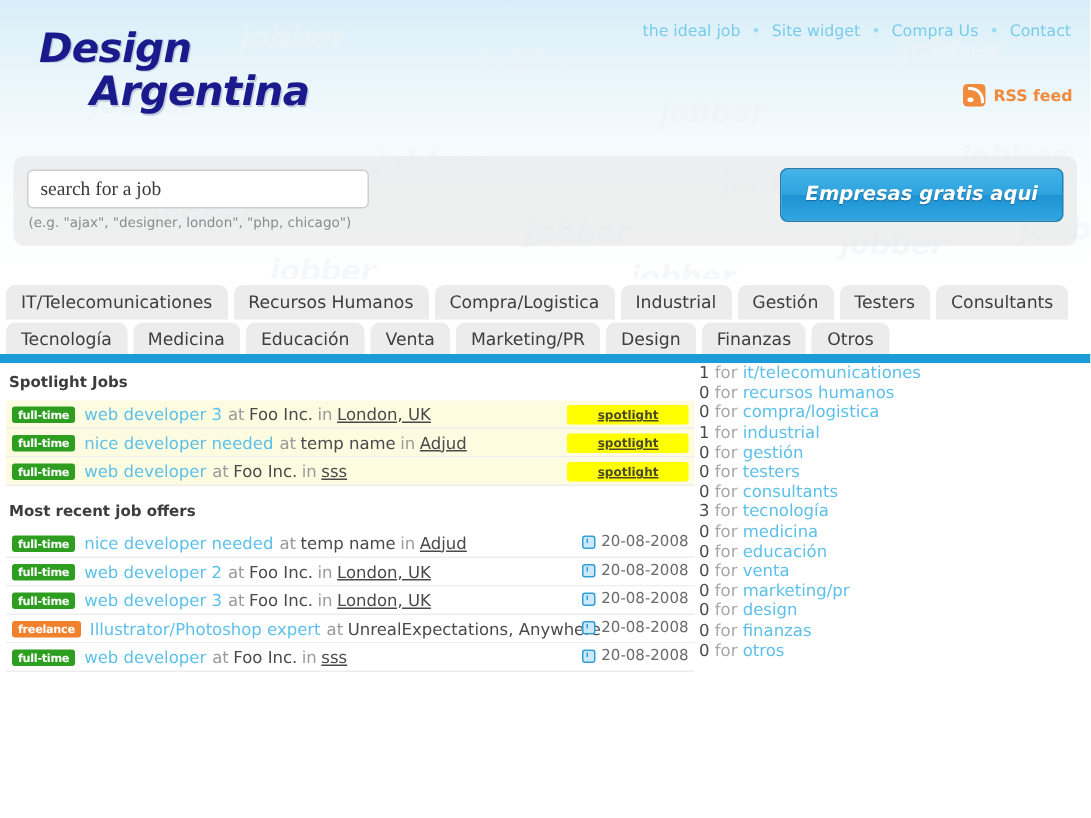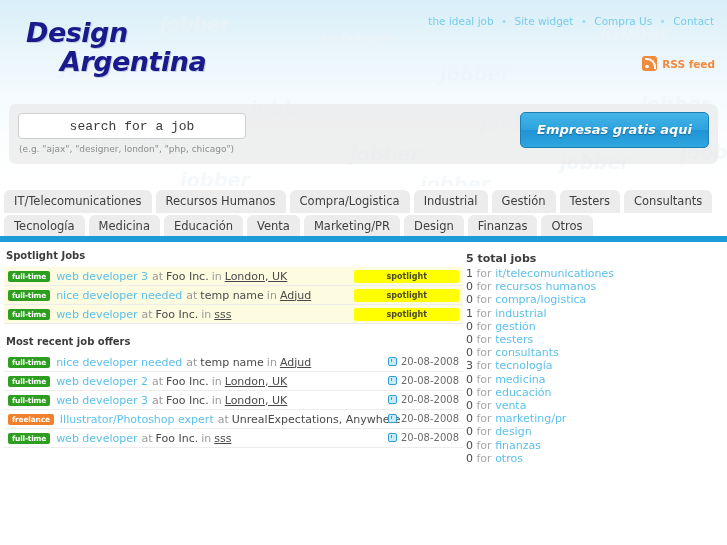--- a/index.html
+++ b/index.html
@@ -114,26 +114,25 @@
     border-radius: 7px;
   }
   .searchbox {
     position: absolute;
     left: 9px; top: 9px;
     width: 228px; height: 26px;
     background: #ffffff;
     border: 1px solid #cfcfcf;
     border-radius: 4px;
     padding: 0 8px;
-    font-family: Liberation Mono, monospace;
+    font-family: Liberation Serif, serif;
     font-size: 13px;
     color: #3a3a3a;
     line-height: 24px;
     outline: none;
-    text-align: center;
   }
   .searchhint {
     position: absolute;
     left: 10px; top: 40px;
     font-size: 9px;
     color: #8c8c8c;
     white-space: nowrap;
   }
   .bizbtn {
     position: absolute;
@@ -246,23 +245,24 @@
   .jcomp { color: #4a4a4a; margin-right: 3px; }
   .jloc  { color: #4a4a4a; text-decoration: underline; }
 
   .spotbadge {
     position: absolute;
     right: 4px; top: 3px;
     background: #ffff00;
     color: #4a4a2a;
     font-size: 8px;
     font-weight: bold;
-    padding: 1px 32px;
+    padding: 1px 20px;
     border-radius: 2px;
     line-height: 11px;
+    text-decoration: underline;
   }
 
   .jdate {
     position: absolute;
     right: 4px; top: 3px;
     display: flex;
     align-items: center;
     gap: 4px;
     font-size: 10px;
     color: #6a6a6a;
@@ -473,24 +473,20 @@
             <span class="jloc">sss</span>
             <span class="jdate">
               <span class="clock-ico"></span>
               <span>20-08-2008</span>
             </span>
           </div>
         </div>
     </div>
 
     <div class="sidecol">
-      <div class="sidehead">
-        <span class="num">5</span>
-        <span>total jobs</span>
-      </div>
       <div id="sidebar-rows">
           <div class="siderow"><span class="num">1</span><span class="forw"> for </span><a href="#">it/telecomunicationes</a></div>
           <div class="siderow"><span class="num">0</span><span class="forw"> for </span><a href="#">recursos humanos</a></div>
           <div class="siderow"><span class="num">0</span><span class="forw"> for </span><a href="#">compra/logistica</a></div>
           <div class="siderow"><span class="num">1</span><span class="forw"> for </span><a href="#">industrial</a></div>
           <div class="siderow"><span class="num">0</span><span class="forw"> for </span><a href="#">gestión</a></div>
           <div class="siderow"><span class="num">0</span><span class="forw"> for </span><a href="#">testers</a></div>
           <div class="siderow"><span class="num">0</span><span class="forw"> for </span><a href="#">consultants</a></div>
           <div class="siderow"><span class="num">3</span><span class="forw"> for </span><a href="#">tecnología</a></div>
           <div class="siderow"><span class="num">0</span><span class="forw"> for </span><a href="#">medicina</a></div>

